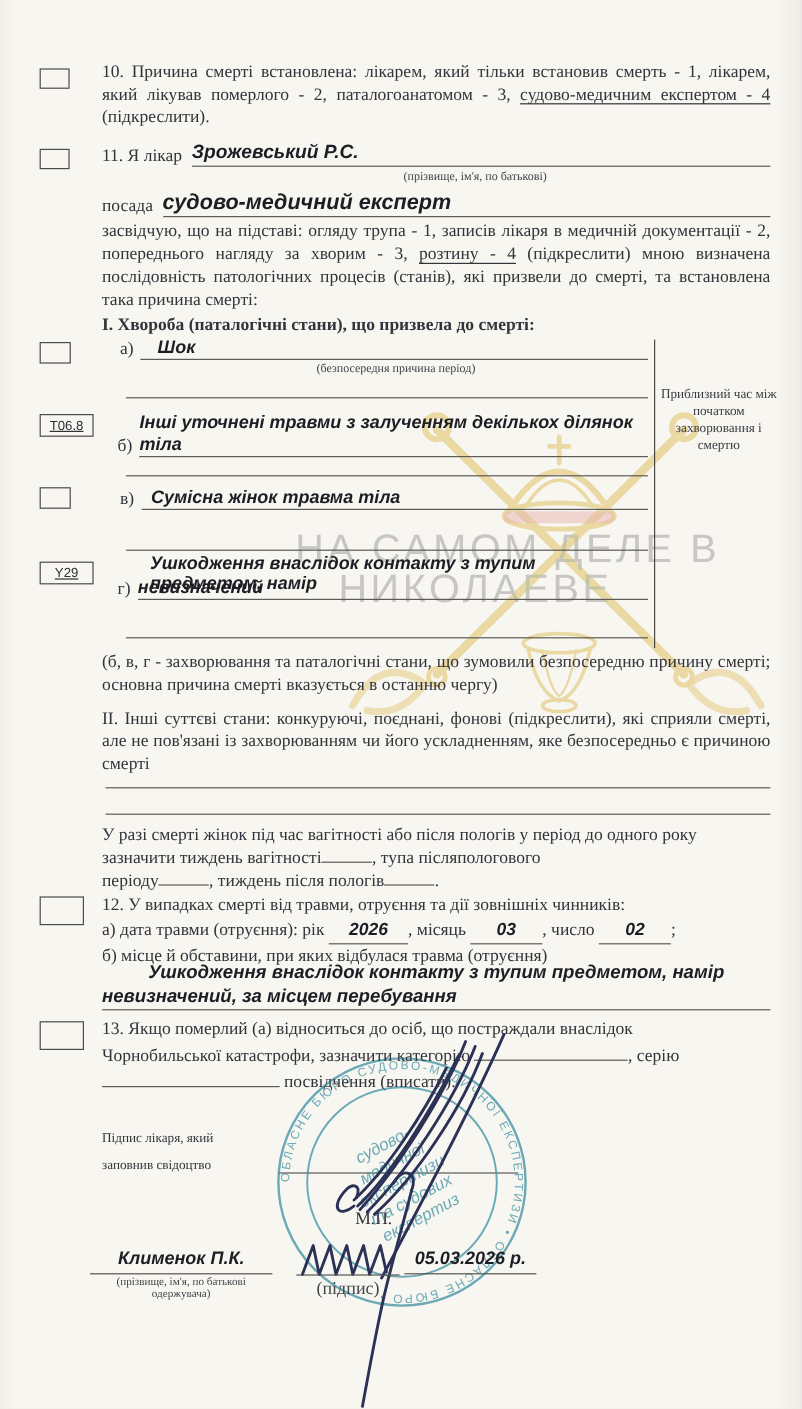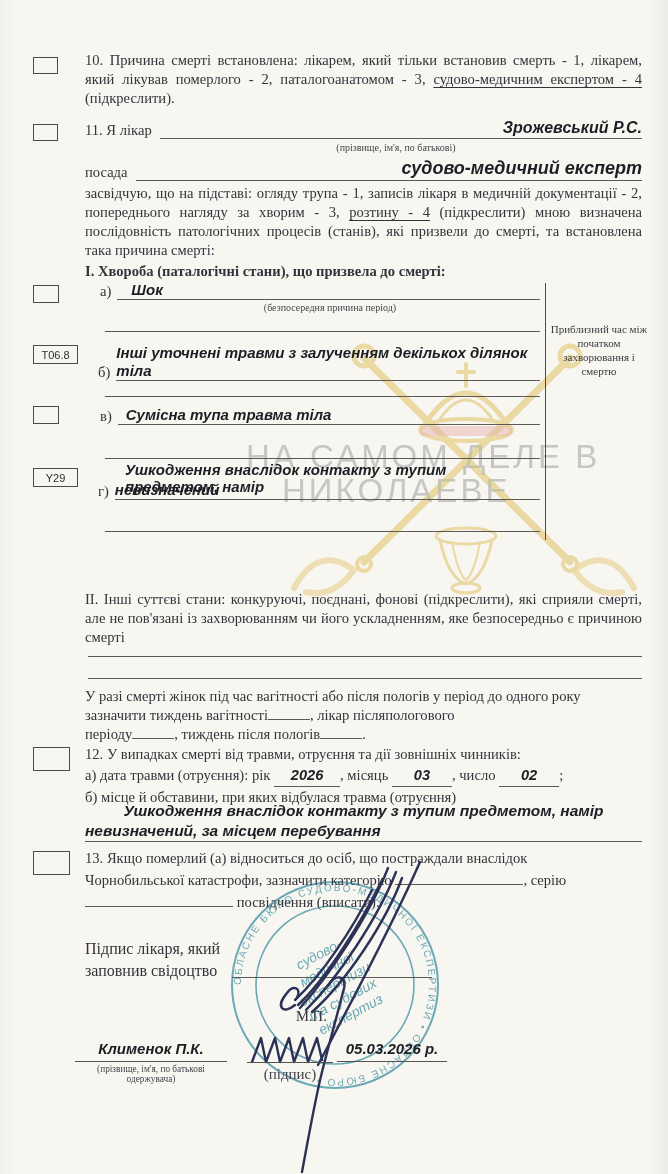--- a/index.html
+++ b/index.html
@@ -8,33 +8,33 @@
     background:
       linear-gradient(90deg, #f1efe9 0px, #f8f6f1 14px, #f8f6f1 646px, #eeece6 668px),
       #f8f6f1;
     font-family:"Liberation Serif", serif;
     color:#34333b;
     overflow:hidden;
   }
   .abs { position:absolute; }
   .para { font-size:14.6px; line-height:19px; text-align:justify; }
   .u { text-decoration:underline; text-underline-offset:3px; }
-  .box { position:absolute; border:1.6px solid #4b4b4b; }
+  .box { position:absolute; border:1.6px solid #4b4b4b;text-decoration:underline; }
   .codebox {
     display:flex; align-items:center; justify-content:center;
     font-family:"Liberation Sans", sans-serif; font-size:11px; color:#2f2f35;
   }
   .fillval {
     font-family:"Liberation Sans", sans-serif; font-weight:700; font-style:italic;
     color:#1d1d24;
   }
   .line { border-bottom:1.2px solid #5b5a55; }
   .caption { font-size:10px; color:#45444c; text-align:center; }
   .flexrow { display:flex; align-items:flex-end; }
-  .field { flex:1; border-bottom:1.2px solid #5b5a55; text-align:right; }
+  .field { flex:1; border-bottom:1.2px solid #5b5a55; text-align:left; }
   .cause-row { display:flex; align-items:flex-end; font-size:14.6px; }
   .cause-letter { white-space:nowrap; padding-right:6px; }
   .cause-field { flex:1; border-bottom:1.2px solid #5b5a55; }
   .cause-val { font-family:"Liberation Sans", sans-serif; font-weight:700; font-style:italic; font-size:15px; color:#1d1d24; }
   .blank { display:inline-block; border-bottom:1.2px solid #5b5a55; vertical-align:baseline; }
   .wm { mix-blend-mode:darken; pointer-events:none; }
   .wm-text {
     font-family:"Liberation Sans", sans-serif; color:#c7c6c3; letter-spacing:3px;
     font-size:33px; white-space:nowrap;
   }
@@ -108,45 +108,46 @@
   <div class="abs cause-row" style="left:98px; top:344px; width:442px;">
     <span class="cause-letter">б)</span>
     <span class="cause-field"><span class="cause-val">Інші уточнені травми з залученням декількох ділянок тіла</span></span>
   </div>
 
   <div class="abs line" style="left:105px; top:383px; width:435px; height:13px;"></div>
 
   <div class="box" style="left:33px; top:406px; width:24px; height:16px;"></div>
   <div class="abs cause-row" style="left:100px; top:406px; width:440px;">
     <span class="cause-letter">в)</span>
-    <span class="cause-field" style="padding-left:8px;"><span class="cause-val">Сумісна тупа травма тіла</span></span>
+    <span class="cause-field" style="padding-left:8px;"><span class="cause-val">Сумісна жінок травма тіла</span></span>
   </div>
 
   <div class="abs line" style="left:105px; top:445px; width:435px; height:13px;"></div>
 
   <div class="box codebox" style="left:33px; top:468px; width:43px; height:17px;">Y29</div>
   <div class="abs cause-val" style="left:125px; top:461px; width:415px;">Ушкодження внаслідок контакту з тупим предметом, намір</div>
   <div class="abs cause-row" style="left:98px; top:481px; width:442px;">
     <span class="cause-letter">г)</span>
     <span class="cause-field"><span class="cause-val">невизначений</span></span>
   </div>
 
   <div class="abs line" style="left:105px; top:518px; width:435px; height:13px;"></div>
 
   <div class="abs" style="left:545px; top:283px; width:0; height:257px; border-left:1.4px solid #4b4a45;"></div>
   <div class="abs sidebar-note" style="left:549px; top:322px; width:100px;">Приблизний час між початком захворювання і смертю</div>
 
+  <div class="abs para" style="left:85px; top:543px; width:557px;">(б, в, г - захворювання та паталогічні стани, що зумовили безпосередню причину смерті; основна причина смерті вказується в останню чергу)</div>
 
   <div class="abs para" style="left:85px; top:590px; width:557px;">ІІ. Інші суттєві стани: конкуруючі, поєднані, фонові (підкреслити), які сприяли смерті, але не пов'язані із захворюванням чи його ускладненням, яке безпосередньо є причиною смерті</div>
   <div class="abs line" style="left:88px; top:643px; width:554px; height:13px;"></div>
   <div class="abs line" style="left:88px; top:665px; width:554px; height:13px;"></div>
 
   <div class="abs" style="left:85px; top:687px; width:557px; font-size:14.6px; line-height:19px;">
     <div>У разі смерті жінок під час вагітності або після пологів у період до одного року</div>
-    <div><span>зазначити тиждень вагітності</span><span class="blank" style="width:42px;"></span><span>, лікар післяпологового</span></div>
+    <div><span>зазначити тиждень вагітності</span><span class="blank" style="width:42px;"></span><span>, тупа післяпологового</span></div>
     <div><span>періоду</span><span class="blank" style="width:42px;"></span><span>, тиждень після пологів</span><span class="blank" style="width:42px;"></span><span>.</span></div>
   </div>
 
   <div class="box" style="left:33px; top:747px; width:35px; height:22px;"></div>
   <div class="abs" style="left:85px; top:744px; width:557px; font-size:14.6px; line-height:21px;">
     <div>12. У випадках смерті від травми, отруєння та дії зовнішніх чинників:</div>
     <div>
       <span>а) дата травми (отруєння): рік</span>
       <span class="blank fillval" style="width:66px; text-align:center; font-size:14.6px;">2026</span><span>, місяць</span>
       <span class="blank fillval" style="width:60px; text-align:center; font-size:14.6px;">03</span><span>, число</span>
@@ -158,21 +159,21 @@
   <div class="abs cause-val" style="left:85px; top:822px; width:557px; text-align:left; font-size:15.5px;">невизначений, за місцем перебування</div>
   <div class="abs line" style="left:85px; top:828px; width:557px; height:13px;"></div>
 
   <div class="box" style="left:33px; top:851px; width:35px; height:22px;"></div>
   <div class="abs" style="left:85px; top:847px; width:557px; font-size:14.6px; line-height:22px;">
     <div>13. Якщо померлий (а) відноситься до осіб, що постраждали внаслідок</div>
     <div><span>Чорнобильської катастрофи, зазначити категорію</span> <span class="blank" style="width:128px;"></span><span>, серію</span></div>
     <div><span class="blank" style="width:148px;"></span> <span>посвідчення (вписати).</span></div>
   </div>
 
-  <div class="abs" style="left:85px; top:938px; width:160px; font-size:16px; line-height:22px;">
+  <div class="abs" style="left:85px; top:938px; width:160px; font-size:11px; line-height:22px;">
     <div>Підпис лікаря, який</div>
     <div>заповнив свідоцтво</div>
   </div>
   <div class="abs line" style="left:232px; top:962px; width:200px; height:15px;"></div>
   <div class="abs" style="left:296px; top:1008px; font-size:14.6px;">М.П.</div>
 
   <svg class="abs wm" style="left:229px; top:879px; opacity:.8;" width="212" height="212" viewBox="0 0 212 212">
     <defs>
       <path id="ringPath" d="M106,106 m-94,0 a94,94 0 1,1 188,0 a94,94 0 1,1 -188,0"></path>
     </defs>

